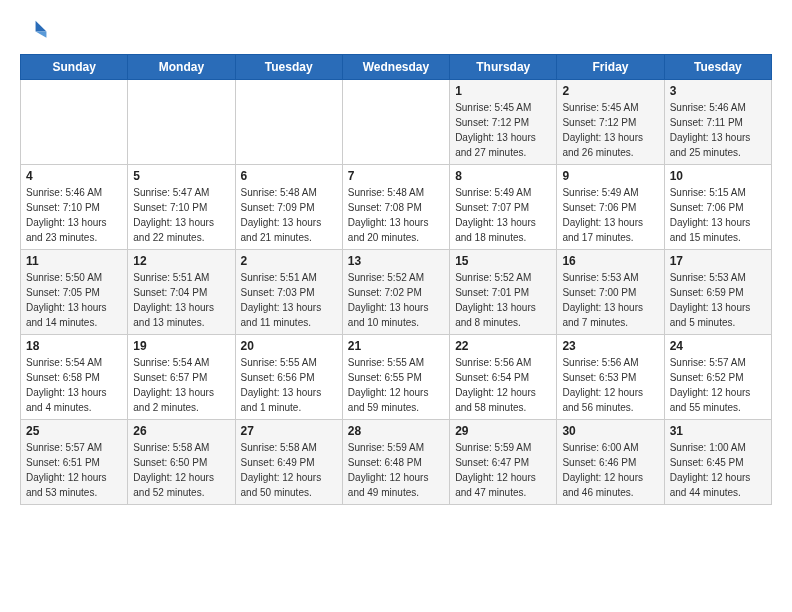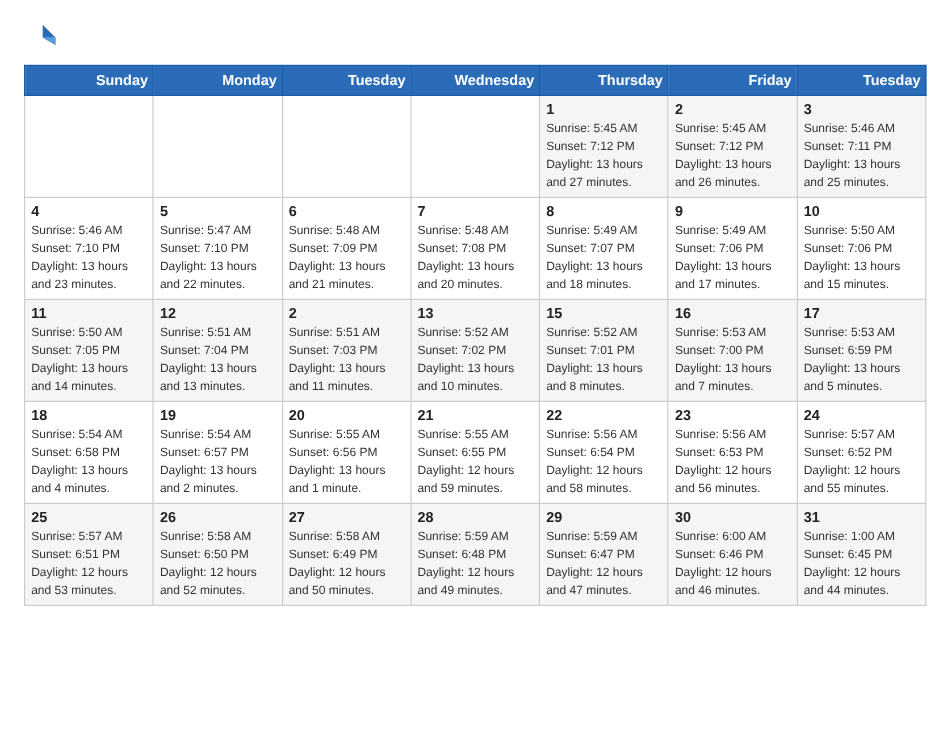--- a/index.html
+++ b/index.html
@@ -55,21 +55,21 @@
       width: 100%;
       border-collapse: collapse;
       table-layout: fixed;
     }
     thead tr th {
       background-color: #2a6cb8;
       color: #fff;
       font-size: 12px;
       font-weight: bold;
       padding: 5px 4px;
-      text-align: right;
+      text-align: center;
       border: 1px solid #1a5ca8;
     }
     tbody tr td {
       border: 1px solid #ccc;
       vertical-align: top;
       padding: 4px 4px 4px 5px;
       font-size: 9.5px;
       color: #222;
       height: 78px;
       background: #fff;
@@ -192,21 +192,21 @@
           </td>
           <td>
             <span class="day-number">9</span>
             <div class="day-info">Sunrise: 5:49 AM
 Sunset: 7:06 PM
 Daylight: 13 hours
 and 17 minutes.</div>
           </td>
           <td>
             <span class="day-number">10</span>
-            <div class="day-info">Sunrise: 5:50 AM
+            <div class="day-info">Sunrise: 5:15 AM
 Sunset: 7:06 PM
 Daylight: 13 hours
 and 15 minutes.</div>
           </td>
         </tr>
         <tr>
           <td>
             <span class="day-number">11</span>
             <div class="day-info">Sunrise: 5:50 AM
 Sunset: 7:05 PM

